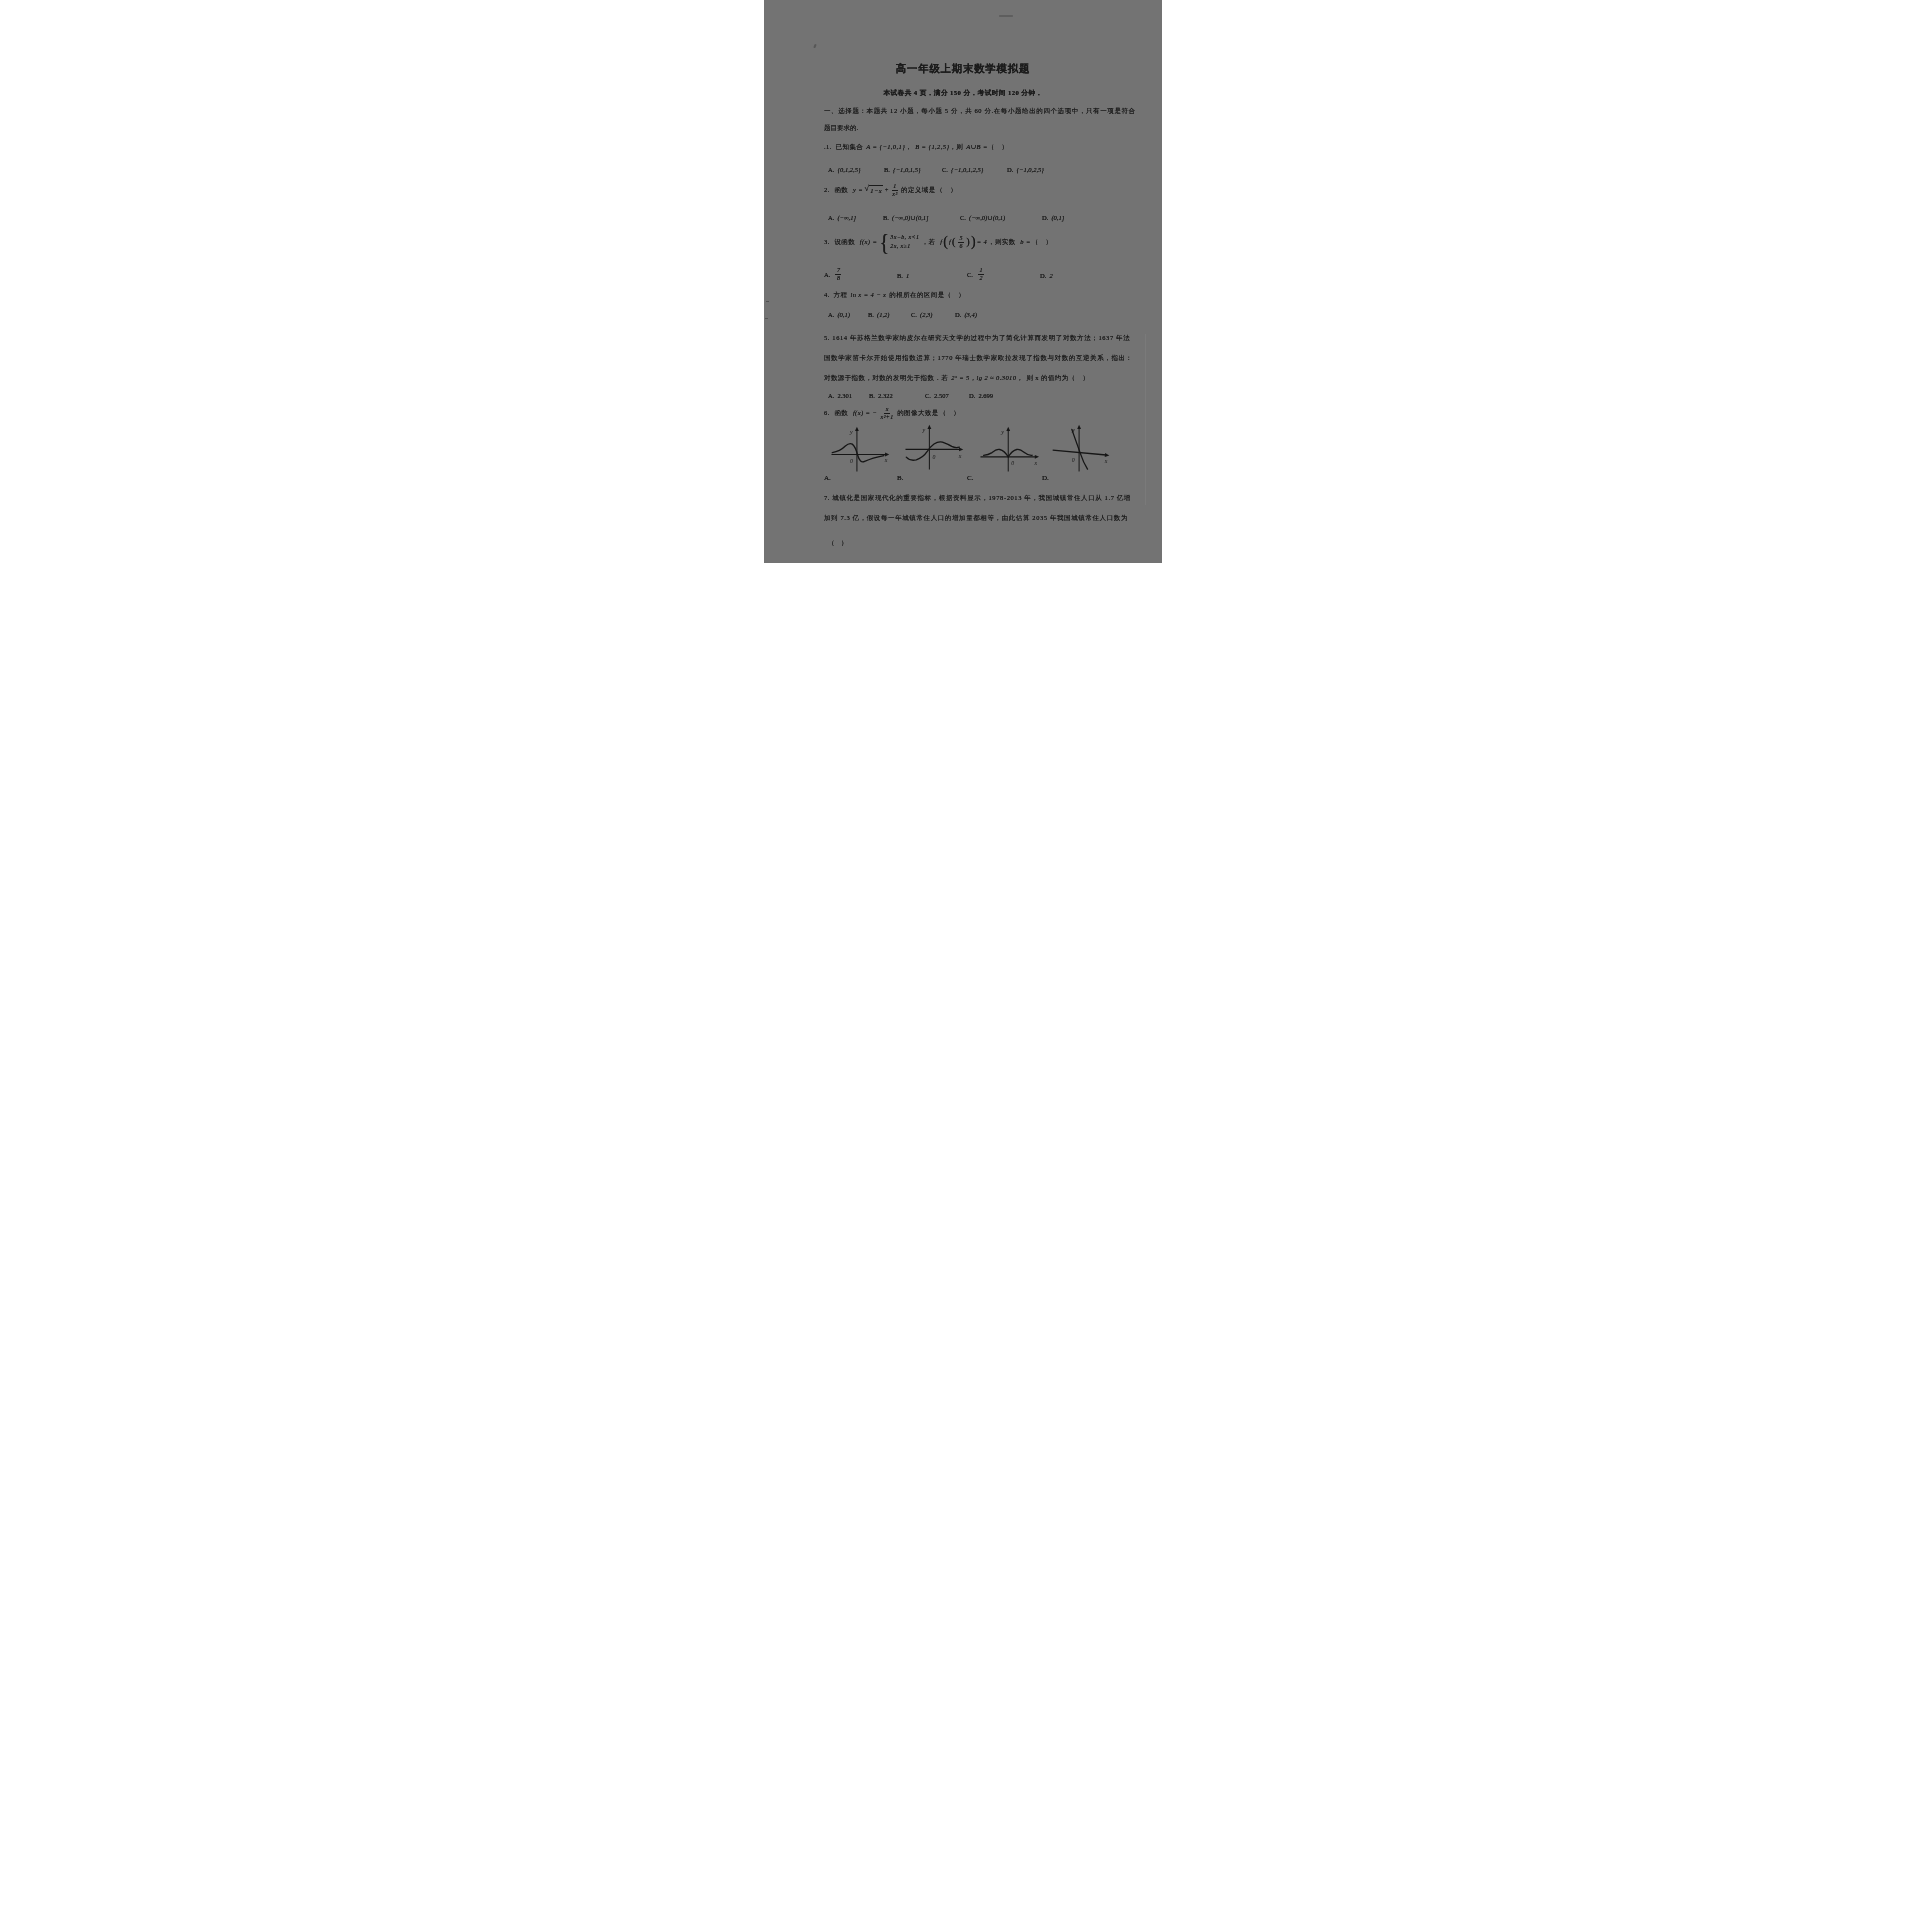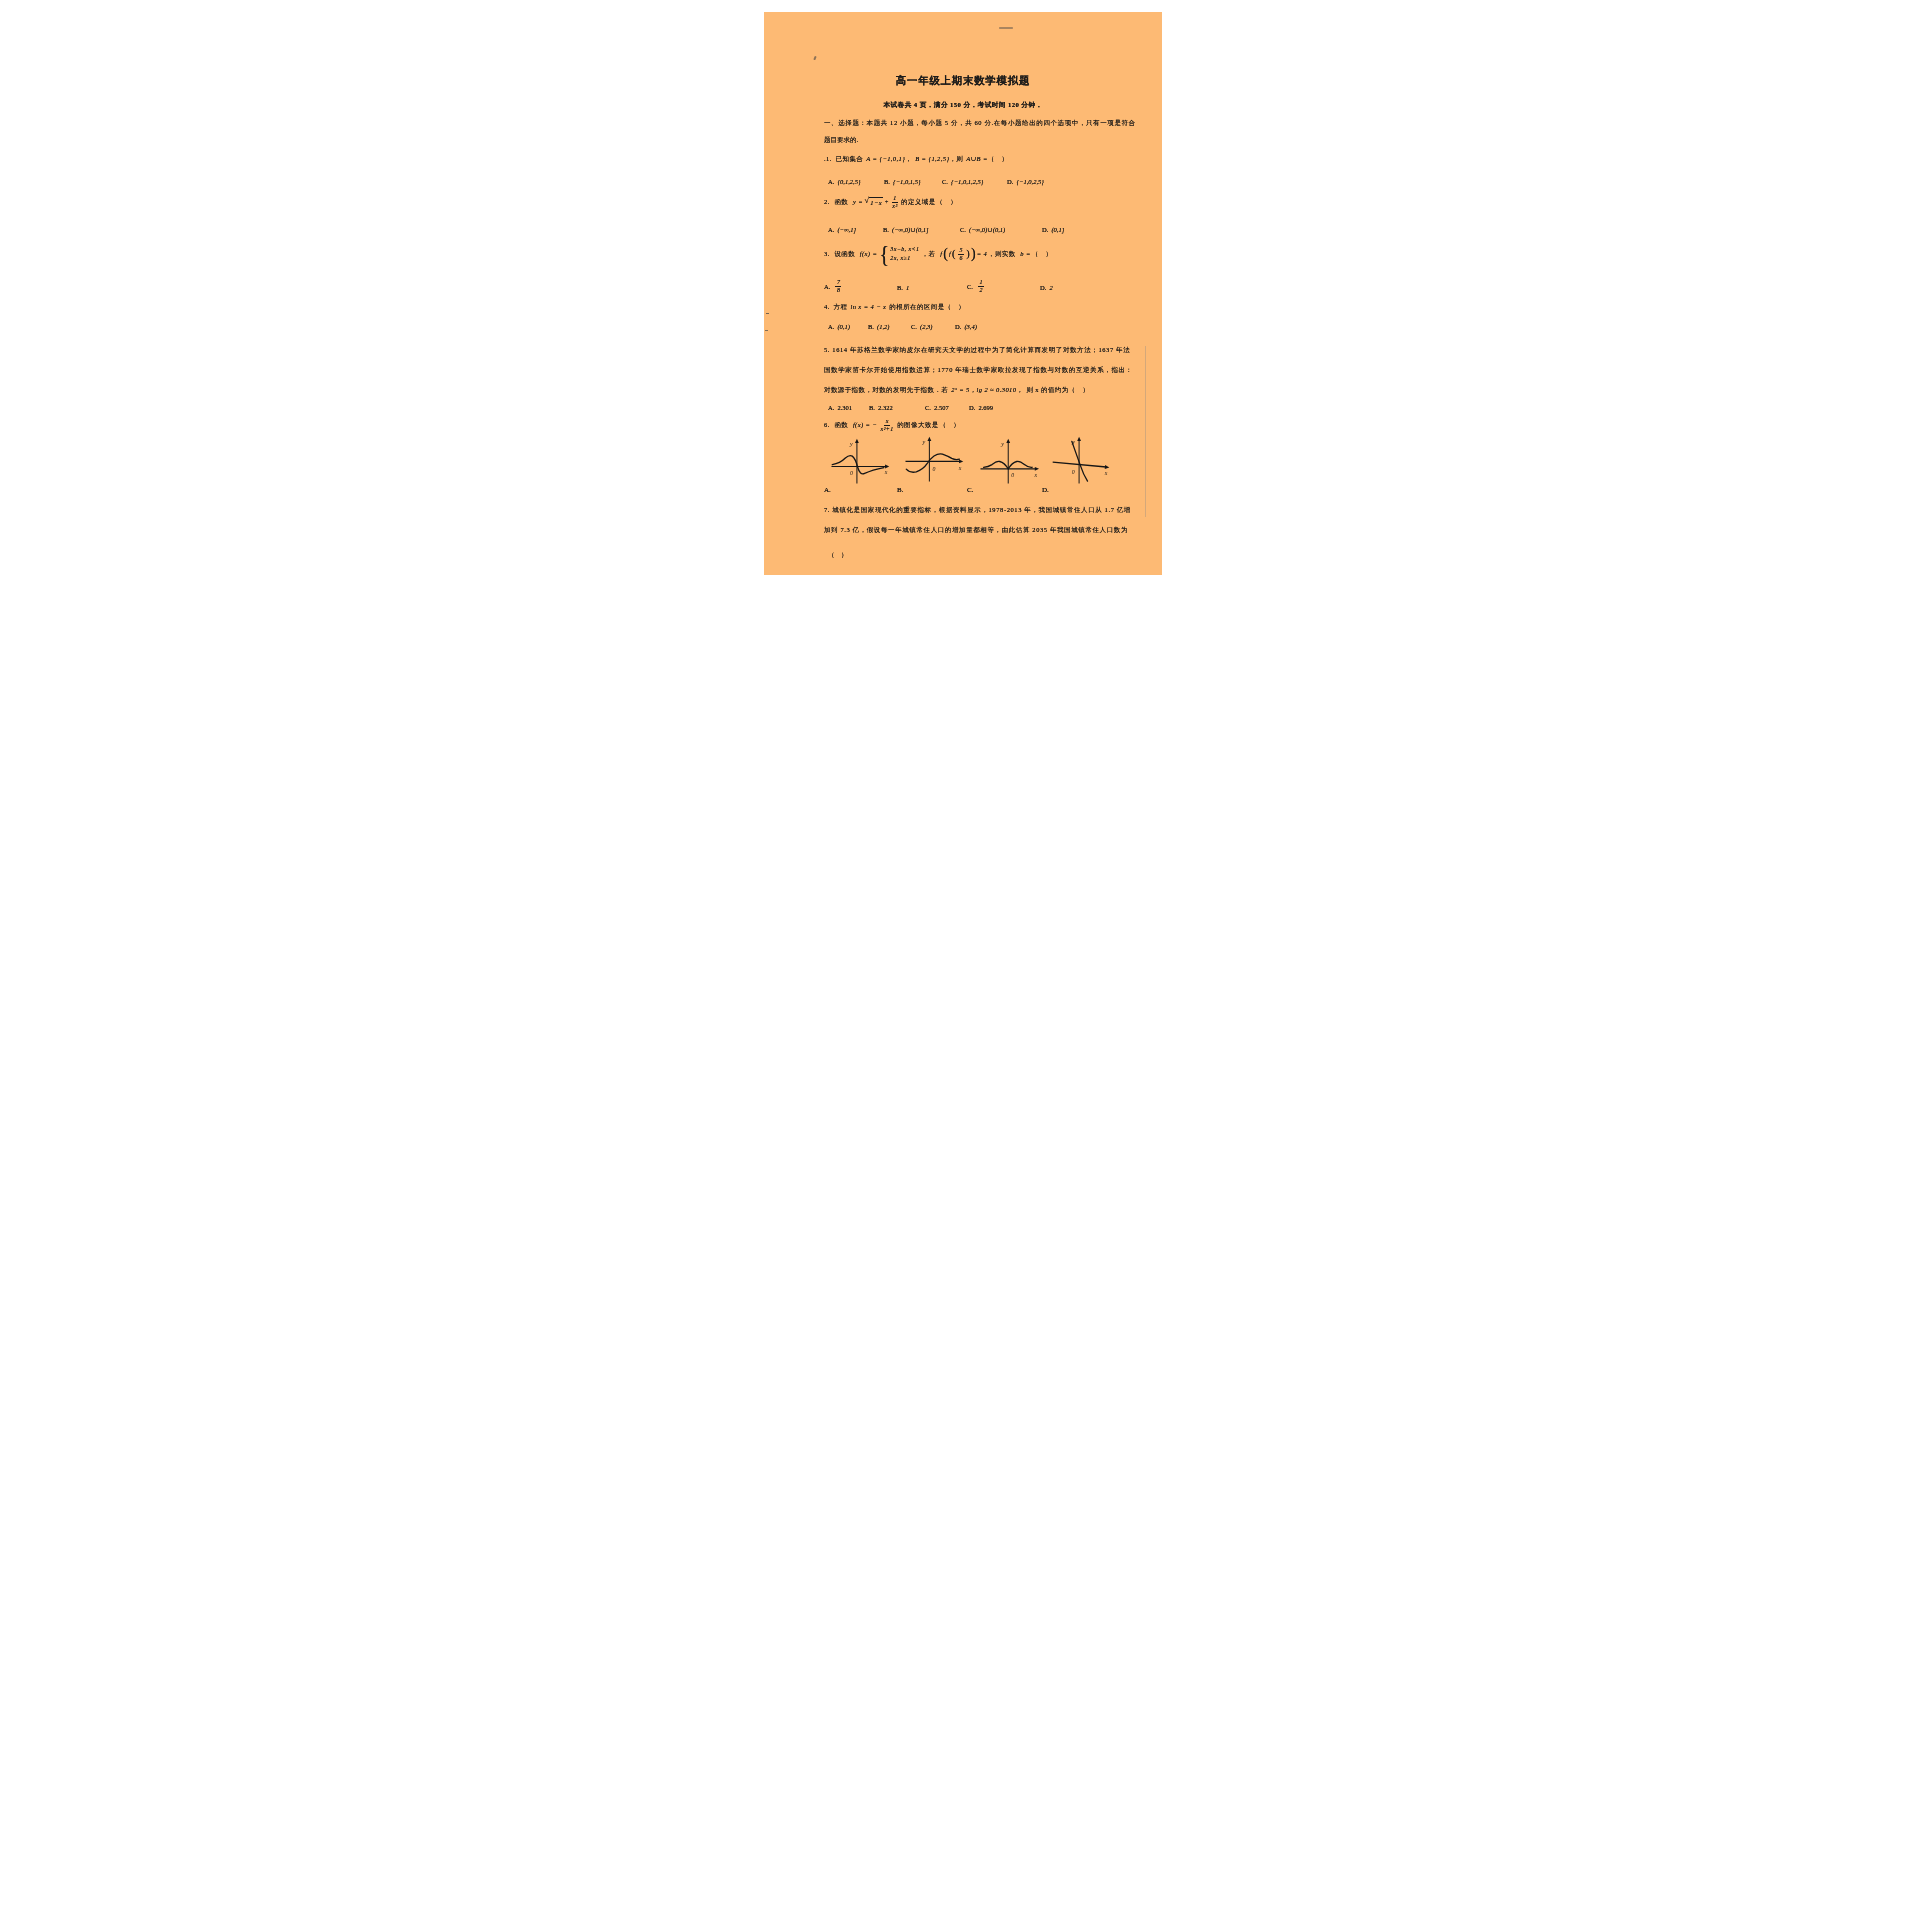--- a/index.html
+++ b/index.html
@@ -1,18 +1,18 @@
 <!DOCTYPE html>
 <html style="font-size:6.2px"><head>
 <meta charset="utf-8">
 <style>
   html,body { margin:0; padding:0; background:#ffffff; }
   .page {
-    position:relative; width:398px; height:563px; margin:12px auto;
-    background:#fdba74; overflow:hidden;
+    position:relative; width:398px; height:563px; margin:0 auto;
+    background:#737373; overflow:hidden;
     font-family:"Liberation Serif","DejaVu Serif",serif;
     color:#1b1b1b;
   }
   .line { position:absolute; white-space:nowrap; font-size:6.5px; line-height:1.25;
           text-shadow:0 0 0.2px rgba(10,10,10,.85); }
   .flexline { display:flex; align-items:center; gap:0.8px; }
   .title { top:62px; left:0; width:100%; text-align:center; font-size:10.4px;
            font-weight:bold; letter-spacing:0.8px; }
   .subtitle { top:89px; left:0; width:100%; text-align:center; font-size:6.7px;
               font-weight:bold; letter-spacing:0.4px; }

